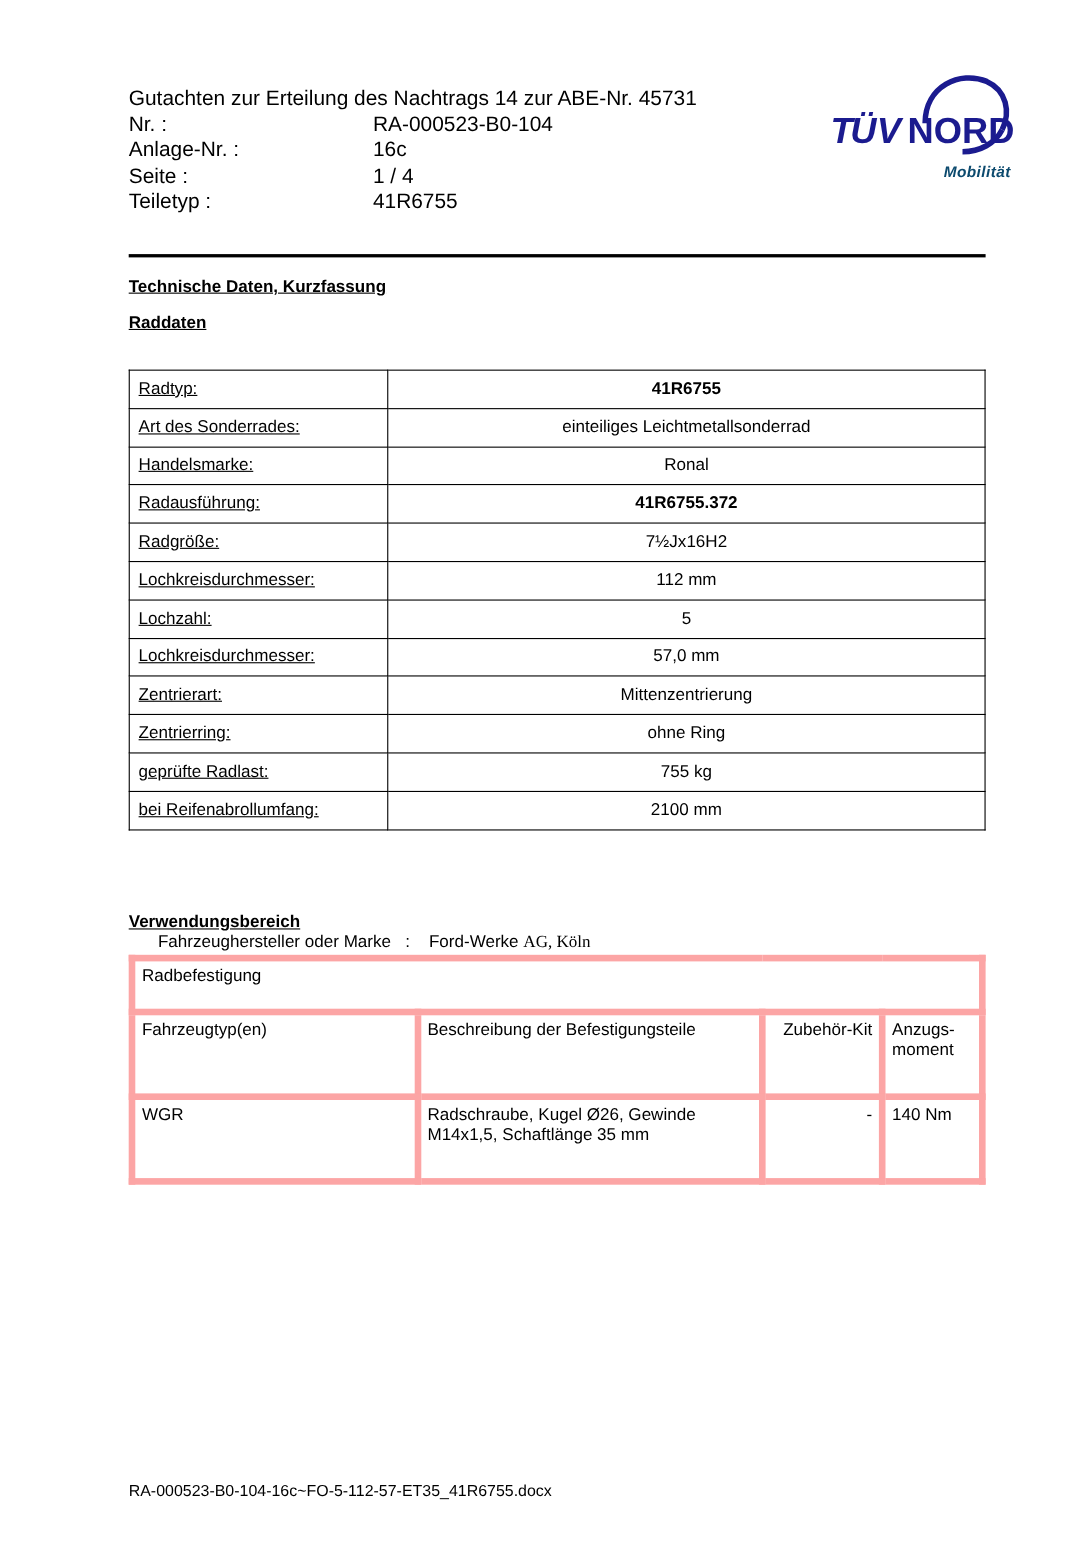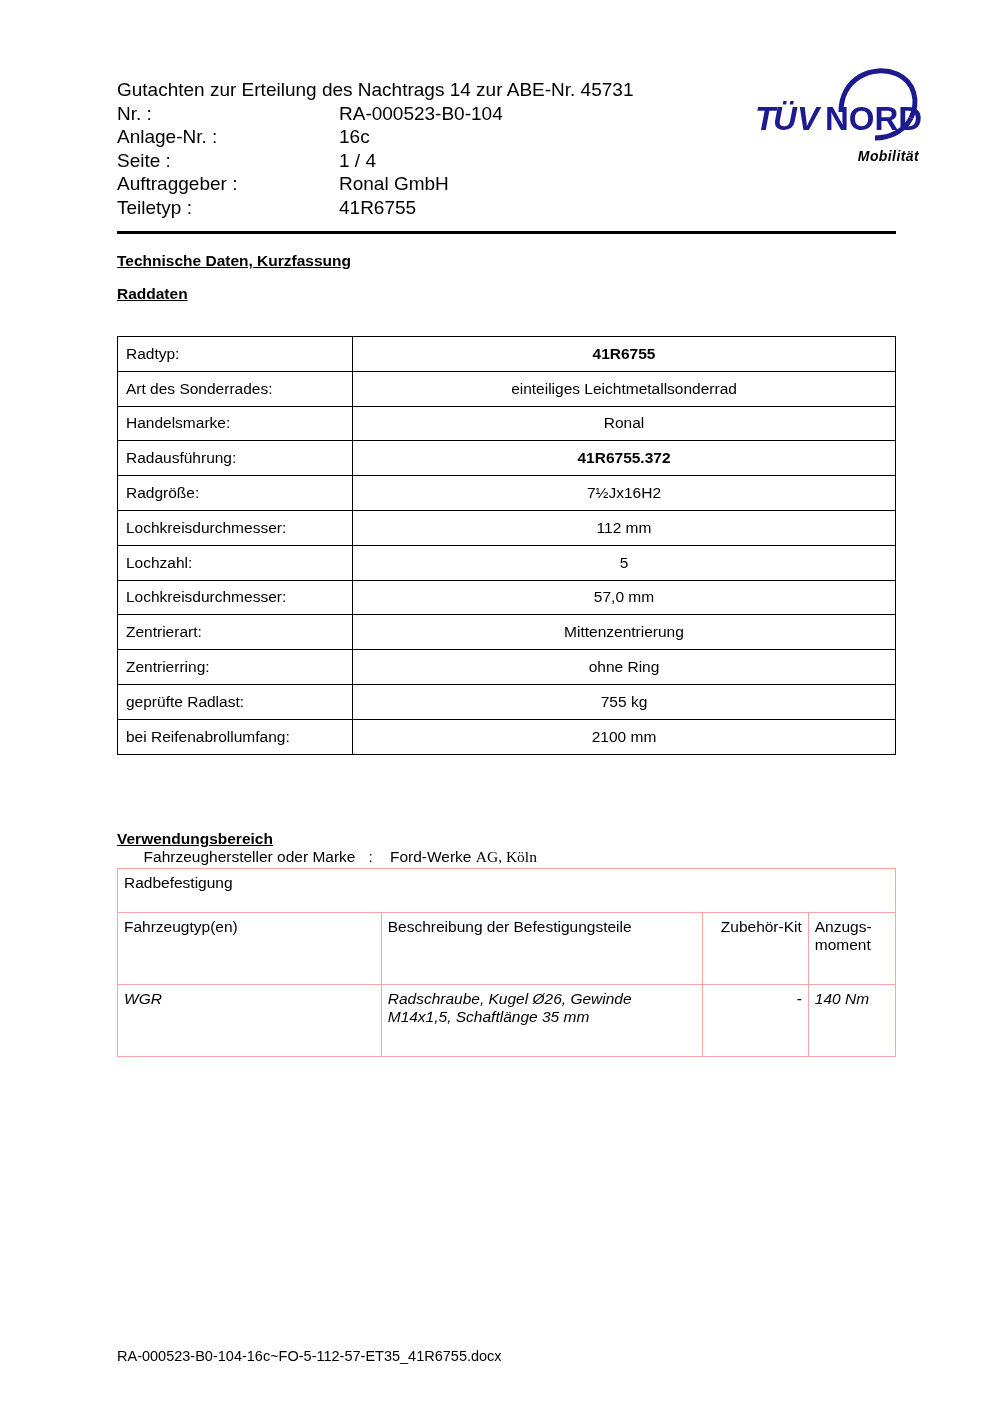--- a/index.html
+++ b/index.html
@@ -60,21 +60,21 @@
     display: block;
   }
   .logo-sub {
     position: absolute;
     right: 6px;
     top: 88px;
     font-family: "Liberation Sans", sans-serif;
     font-style: italic;
     font-weight: bold;
     font-size: 14px;
-    color: #000000;
+    color: #0c4a6e;
     letter-spacing: 0.4px;
     margin-left: 28px;
   }
 
   
   .rule {
     position: absolute;
     left: 117px;
     top: 231px;
     width: 779px;
@@ -107,20 +107,21 @@
   }
   .wheel-table td {
     border: 1px solid #000000;
     height: 33.8px;
     padding: 0 8px;
     vertical-align: middle;
   }
   .wheel-table td.k {
     width: 218px;
     text-align: left;
+    text-decoration: underline;
   }
   .wheel-table td.v {
     text-align: center;
   }
   .wheel-table td.v.bold {
     font-weight: bold;
   }
 
   
   .vehicle-line {
@@ -137,33 +138,33 @@
 
   
   .fasten-table {
     position: absolute;
     left: 117px;
     top: 868px;
     width: 779px;
     font-size: 15.5px;
   }
   .fasten-table td {
-    border: 1px solid #fca5a5;
+    border: 6px solid #fca5a5;
     padding: 5px 6px 8px 6px;
     vertical-align: top;
   }
   .fasten-table td.title-cell {
     height: 30px;
   }
   .fasten-table .c1 { width: 265px; }
   .fasten-table .c2 { width: 328px; }
   .fasten-table .c3 { width: 96px; text-align: right; }
   .fasten-table .c4 { width: 76px; }
   .fasten-table tr.head td { height: 58px; }
-  .fasten-table tr.data td { height: 58px; font-style: italic; }
+  .fasten-table tr.data td { height: 58px; }
 
   
   .footer {
     position: absolute;
     left: 117px;
     top: 1348px;
     font-size: 14.5px;
     white-space: pre;
   }
 </style>
@@ -181,24 +182,20 @@
         <span class="label">Nr. :</span>
         <span class="value">RA-000523-B0-104</span>
       </div>
       <div class="hrow">
         <span class="label">Anlage-Nr. :</span>
         <span class="value">16c</span>
       </div>
       <div class="hrow">
         <span class="label">Seite :</span>
         <span class="value">1 / 4</span>
-      </div>
-      <div class="hrow">
-        <span class="label">Auftraggeber :</span>
-        <span class="value">Ronal GmbH</span>
       </div>
       <div class="hrow">
         <span class="label">Teiletyp :</span>
         <span class="value">41R6755</span>
       </div>
     </div>
   </div>
 
   <div class="logo">
     <svg width="180" height="110" viewBox="0 0 180 110" xmlns="http://www.w3.org/2000/svg">

